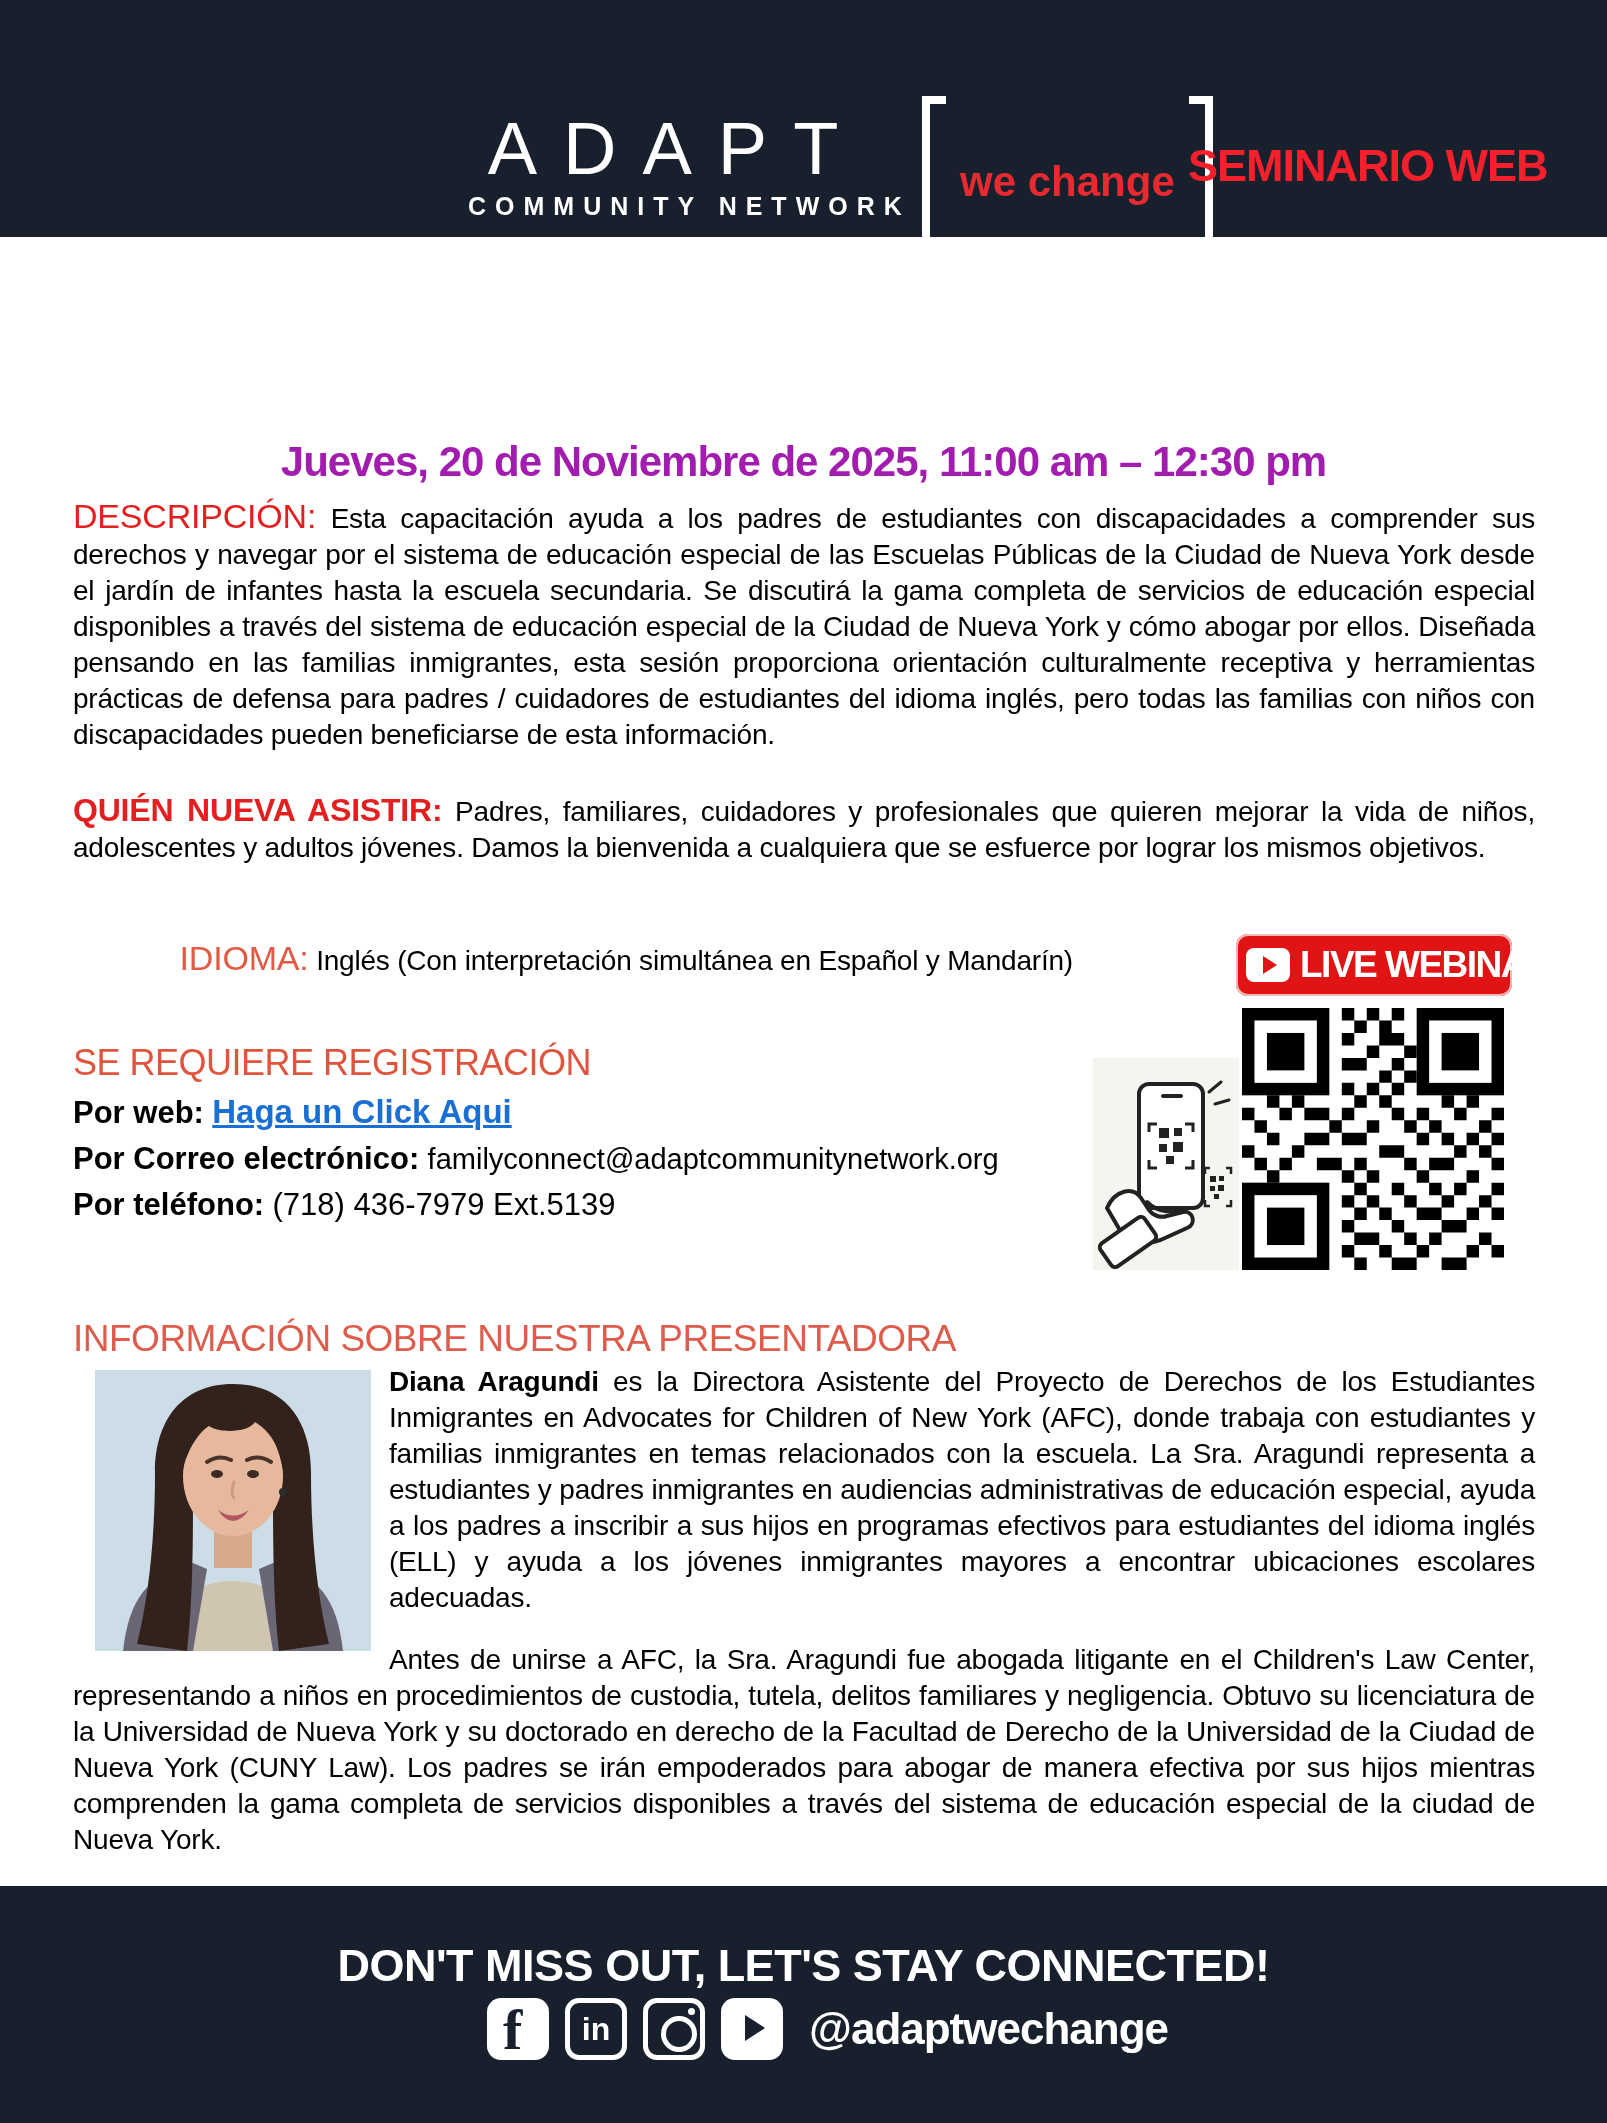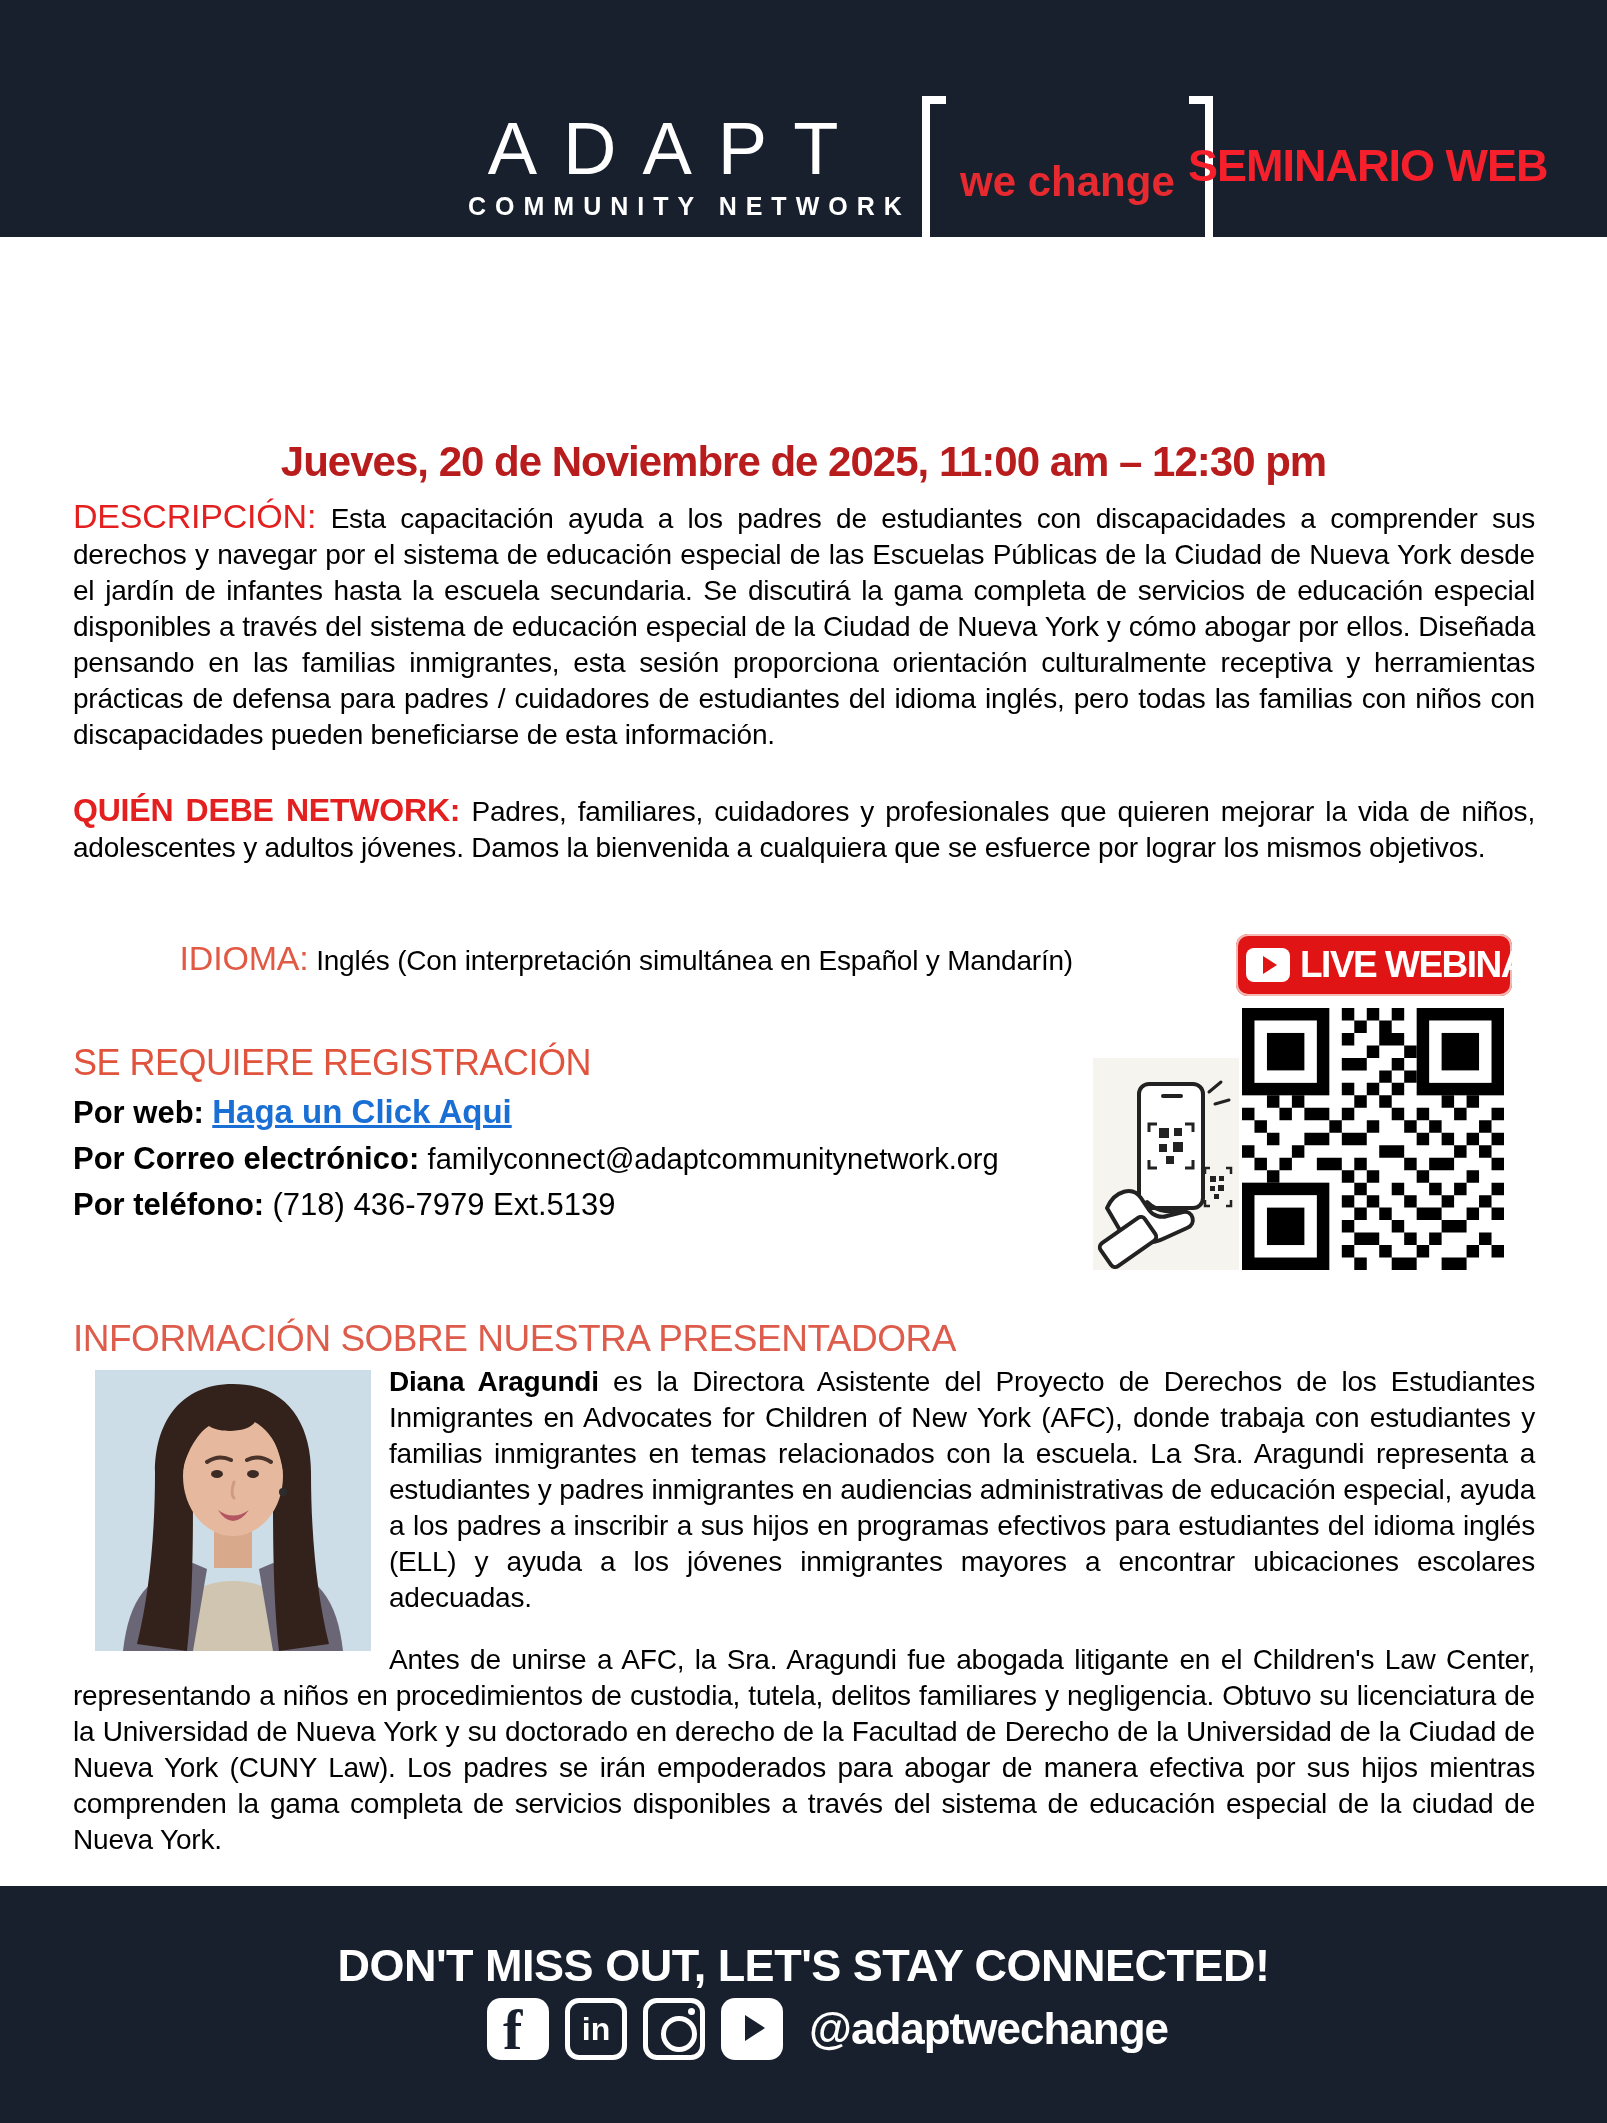--- a/index.html
+++ b/index.html
@@ -18,21 +18,21 @@
   .tagline { color:#e62a30; font-size:42px; font-weight:700; padding:62px 14px 0 14px; white-space:nowrap; }
   .seminario { position:absolute; left:1188px; top:140px; color:#f5202b; font-size:45px; font-weight:700; letter-spacing:-1px; white-space:nowrap; }
 
   
   .banner { position:absolute; left:0; top:237px; width:1607px; height:186px; background:#ef4c34;
             border:5px solid #c4301f; border-bottom-width:6px;
             display:flex; flex-direction:column; justify-content:center; align-items:center; }
   .banner-line { color:#fdf6f0; font-size:42px; line-height:57px; letter-spacing:-0.5px; font-weight:400; white-space:nowrap; }
 
   .date-line { position:absolute; left:0; top:438px; width:1607px; text-align:center;
-               color:#b91c1c; font-size:42px; font-weight:700; letter-spacing:-1px; }
+               color:#a21caf; font-size:42px; font-weight:700; letter-spacing:-1px; }
 
   
   .body-text { font-size:28px; line-height:36px; color:#000; text-align:justify; letter-spacing:-0.2px; }
   .h-bright { color:#e41f1f; font-size:34px; font-weight:400; }
   .h-bright-bold { color:#e41f1f; font-size:32px; font-weight:700; }
   .h-coral { color:#e05a44; font-size:34px; font-weight:400; }
 
   .sec-desc   { position:absolute; left:73px; top:498px;  width:1462px; }
   .sec-quien  { position:absolute; left:73px; top:792px;  width:1462px; }
   .sec-idioma { position:absolute; left:73px; top:940px;  width:1000px; }
@@ -100,21 +100,21 @@
   </div>
 
 
   <div class="date-line">Jueves, 20 de Noviembre de 2025, 11:00 am – 12:30 pm</div>
 
   <div class="sec-desc">
     <p class="body-text"><span class="h-bright">DESCRIPCIÓN:</span> <span>Esta capacitación ayuda a los padres de estudiantes con discapacidades a comprender sus derechos y navegar por el sistema de educación especial de las Escuelas Públicas de la Ciudad de Nueva York desde el jardín de infantes hasta la escuela secundaria. Se discutirá la gama completa de servicios de educación especial disponibles a través del sistema de educación especial de la Ciudad de Nueva York y cómo abogar por ellos. Diseñada pensando en las familias inmigrantes, esta sesión proporciona orientación culturalmente receptiva y herramientas prácticas de defensa para padres / cuidadores de estudiantes del idioma inglés, pero todas las familias con niños con discapacidades pueden beneficiarse de esta información.</span></p>
   </div>
 
   <div class="sec-quien">
-    <p class="body-text"><span class="h-bright-bold">QUIÉN DEBE NETWORK:</span> <span>Padres, familiares, cuidadores y profesionales que quieren mejorar la vida de niños, adolescentes y adultos jóvenes. Damos la bienvenida a cualquiera que se esfuerce por lograr los mismos objetivos.</span></p>
+    <p class="body-text"><span class="h-bright-bold">QUIÉN NUEVA ASISTIR:</span> <span>Padres, familiares, cuidadores y profesionales que quieren mejorar la vida de niños, adolescentes y adultos jóvenes. Damos la bienvenida a cualquiera que se esfuerce por lograr los mismos objetivos.</span></p>
   </div>
 
   <div class="sec-idioma">
     <p class="body-text" style="text-align:right"><span class="h-coral">IDIOMA:</span> <span>Inglés (Con interpretación simultánea en Español y Mandarín)</span></p>
   </div>
 
   <div class="sec-reg">
     <div class="reg-heading">SE REQUIERE REGISTRACIÓN</div>
     <div class="reg-row">
       <span class="reg-label">Por web:</span>

